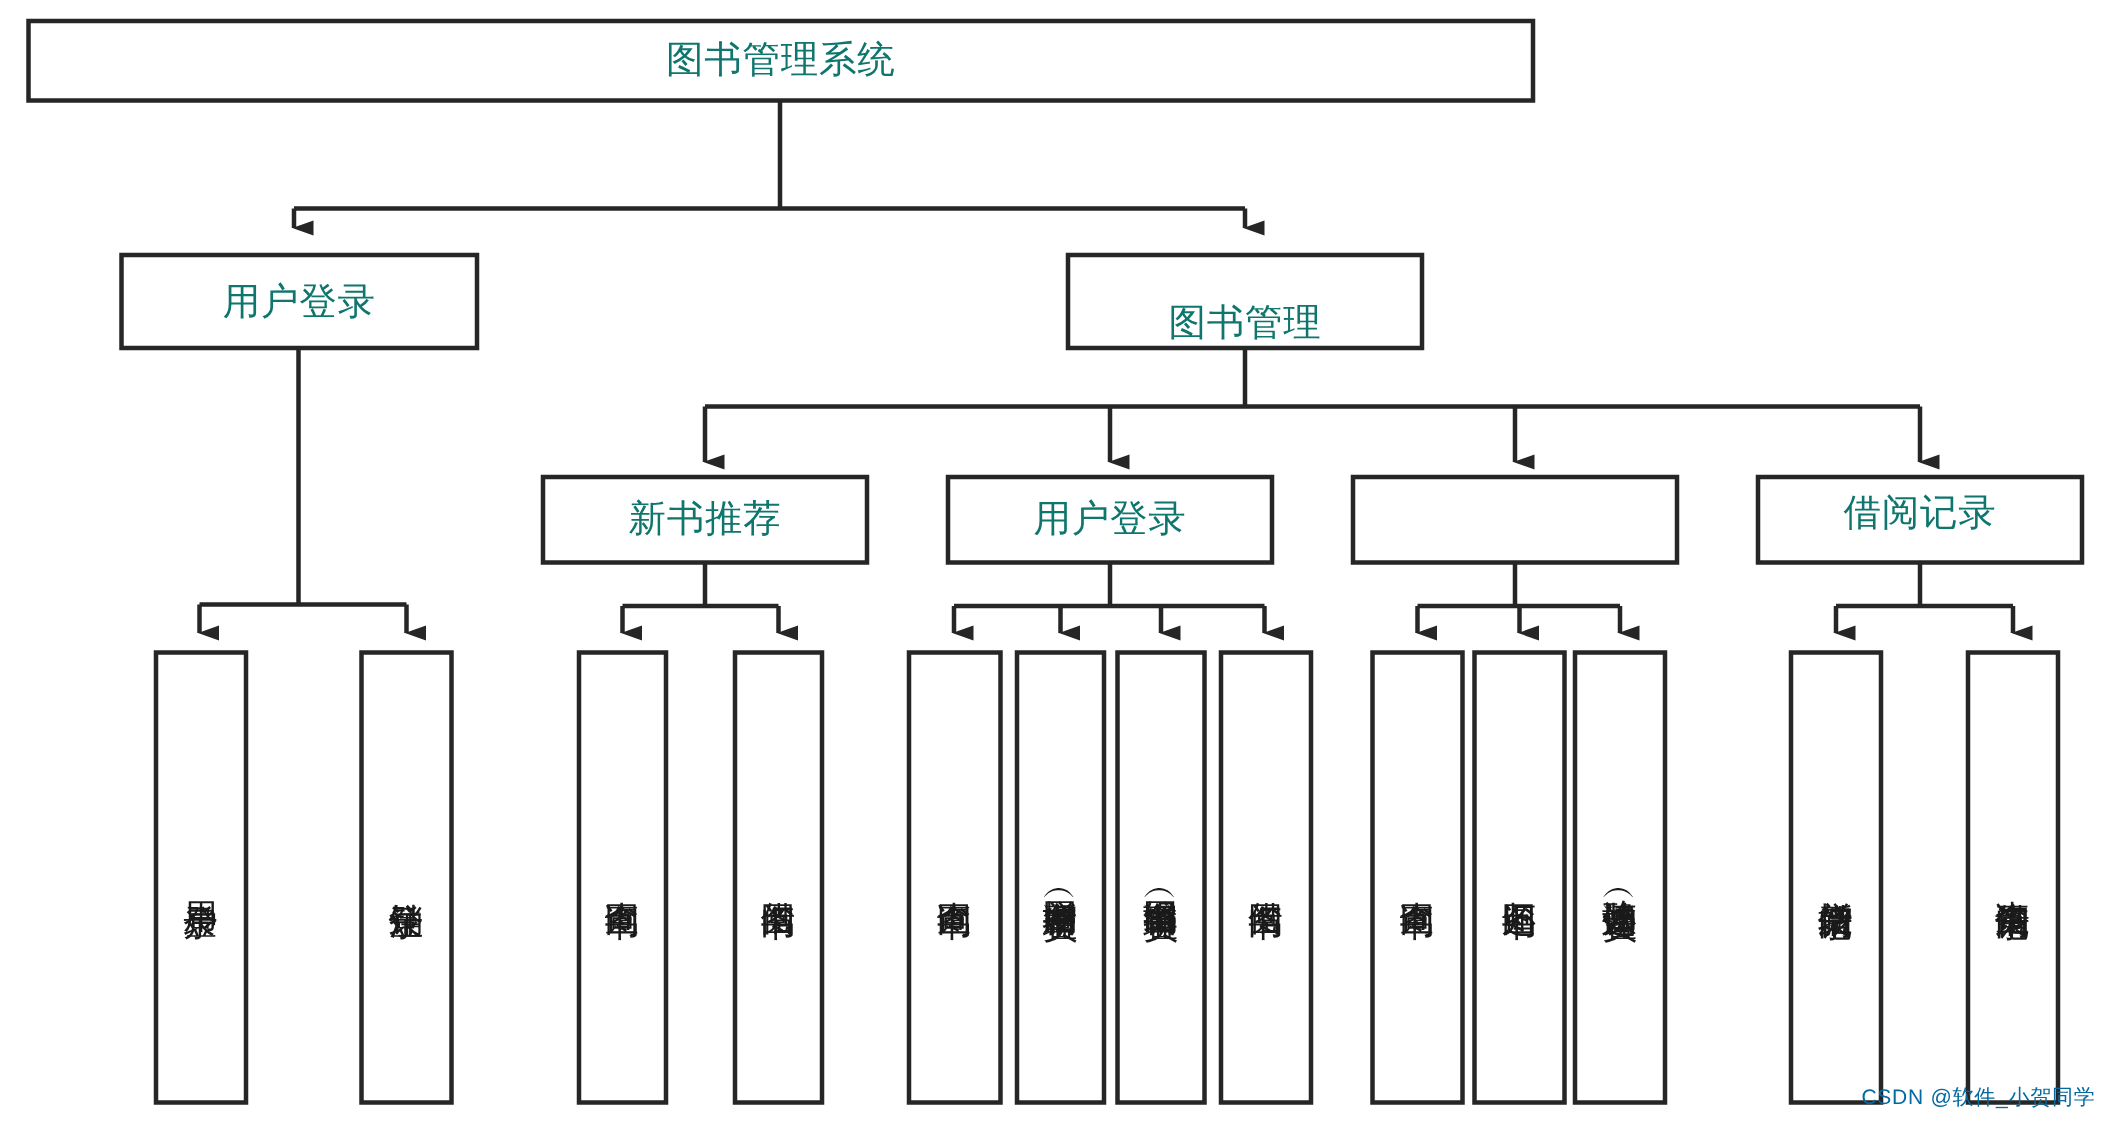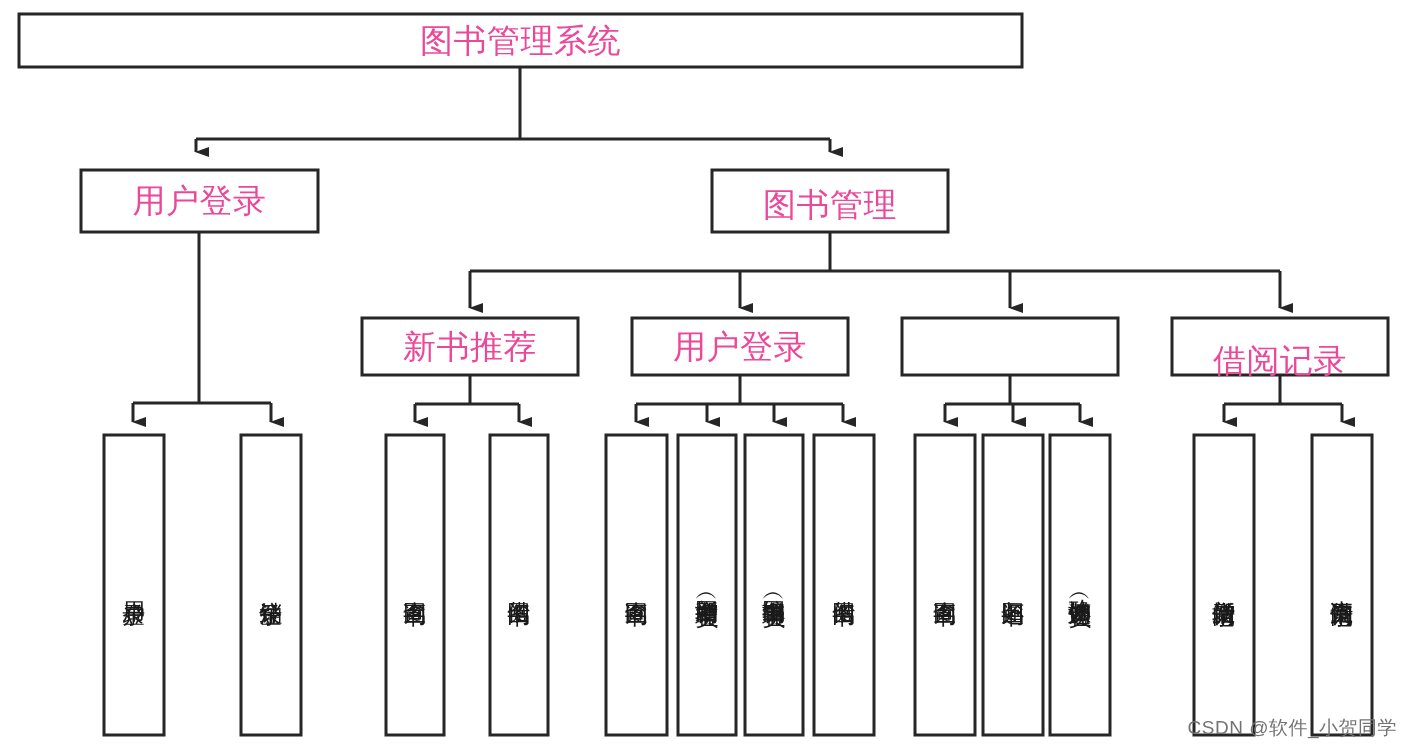--- a/index.html
+++ b/index.html
@@ -39,44 +39,44 @@
   .arrow-head {
     fill: #262626;
     stroke: none;
   }
   .node-label-h {
     position: absolute;
     display: flex;
     align-items: center;
     justify-content: center;
     text-align: center;
-    color: #ec4899;
-    font-size: 33px;
+    color: #0f766e;
+    font-size: 25px;
     line-height: 1.15;
     letter-spacing: 0.5px;
     white-space: nowrap;
   }
   .node-label-v {
     position: absolute;
     display: flex;
     align-items: center;
     justify-content: center;
     color: #1a1a1a;
     font-size: 23px;
     line-height: 1.32;
     writing-mode: vertical-rl;
     text-orientation: upright;
     letter-spacing: 1px;
   }
   .watermark {
     position: absolute;
     right: 8px;
     bottom: 6px;
-    font-size: 19px;
-    color: #737373;
+    font-size: 14px;
+    color: #0369a1;
     letter-spacing: 0.5px;
     white-space: nowrap;
     pointer-events: none;
     margin-top: 41px;
   }
 </style>
 </head>
 <body>
 
 <div id="diagram-root">
@@ -146,25 +146,25 @@
     <rect class="node-box" x="983" y="435" width="60" height="300"></rect>
     <rect class="node-box" x="1050" y="435" width="60" height="300"></rect>
 
     <rect class="node-box" x="1194" y="435" width="60" height="300"></rect>
     <rect class="node-box" x="1312" y="435" width="60" height="300"></rect>
   </svg>
 
   <div class="node-label-h" style="left:19px; top:14px; width:1003px; height:53px;">图书管理系统</div>
 
   <div class="node-label-h" style="left:81px; top:170px; width:237px; height:62px;">用户登录</div>
-  <div class="node-label-h" style="left:712px; top:169px; width:236px; height:71px;">图书管理</div>
+  <div class="node-label-h" style="left:712px; top:180px; width:236px; height:71px;">图书管理</div>
 
   <div class="node-label-h" style="left:362px; top:318px; width:216px; height:57px;">新书推荐</div>
   <div class="node-label-h" style="left:632px; top:318px; width:216px; height:57px;">用户登录</div>
-  <div class="node-label-h" style="left:1172px; top:332px; width:216px; height:57px;">借阅记录</div>
+  <div class="node-label-h" style="left:1172px; top:314px; width:216px; height:57px;">借阅记录</div>
 
   <div class="node-label-v" style="left:104px; top:435px; width:60px; height:300px;">用户登录</div>
   <div class="node-label-v" style="left:241px; top:435px; width:60px; height:300px;">注销登录</div>
 
   <div class="node-label-v" style="left:386px; top:435px; width:58px; height:300px;">查询图书</div>
   <div class="node-label-v" style="left:490px; top:435px; width:58px; height:300px;">借阅图书</div>
 
   <div class="node-label-v" style="left:606px; top:435px; width:61px; height:300px;">查询图书</div>
   <div class="node-label-v" style="left:678px; top:435px; width:58px; height:300px;">新增图书（管理员）</div>
   <div class="node-label-v" style="left:745px; top:435px; width:58px; height:300px;">编辑图书（管理员）</div>

